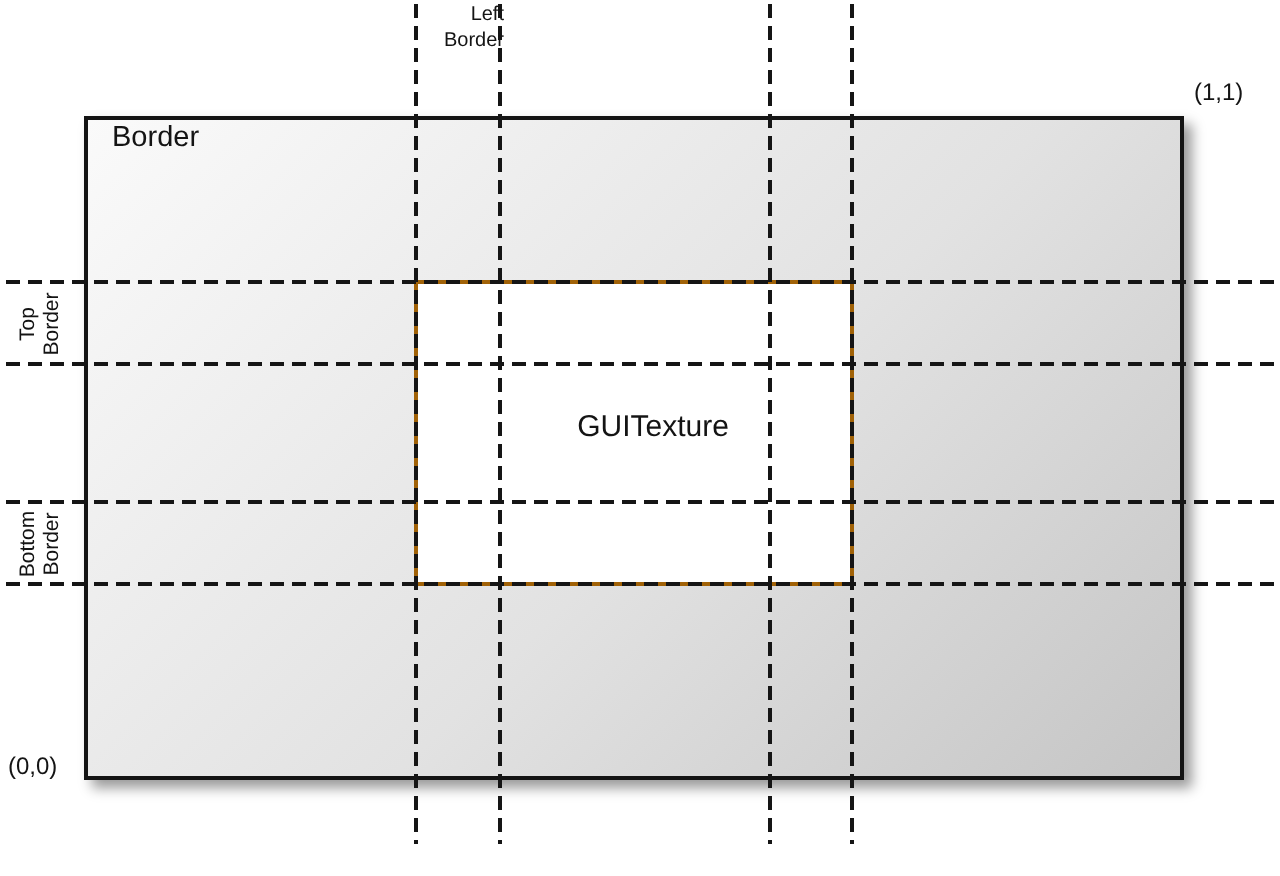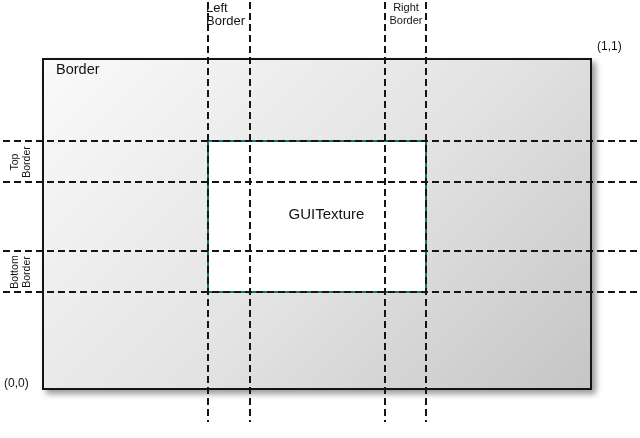--- a/index.html
+++ b/index.html
@@ -24,21 +24,21 @@
     box-shadow: 4px 4px 6px rgba(0,0,0,0.40);
     z-index: 1;
   }
 
   
   .texture-rect {
     position: absolute;
     left: 207px; top: 140px;
     width: 220px; height: 153px;
     box-sizing: border-box;
-    border: 2px solid #0f766e;
+    border: 2px solid #a16207;
     background: #ffffff;
     z-index: 2;
     display: flex;
     align-items: center;
     justify-content: center;
     padding-left: 19px;
   }
 
   
   .vline {
@@ -74,22 +74,22 @@
   }
   .coord {
     font-size: 12px;
   }
   .coord-tr { left: 597px; top: 39px; }
   .coord-bl { left: 4px;  top: 376px; }
 
   .top-border-label {
     left: 206px; top: 1px;
     width: 46px;
-    text-align: left;
-    font-size: 13px;
+    text-align: right;
+    font-size: 10px;
     line-height: 13px;
     background: transparent;
   }
   .right-border-label {
     left: 383px; top: 1px;
     width: 46px;
     text-align: center;
     font-size: 11px;
     line-height: 13px;
   }
@@ -134,21 +134,20 @@
   <div class="hline hl2"></div>
   <div class="hline hl3"></div>
   <div class="hline hl4"></div>
 
   <div class="lbl screen-label">Border</div>
 
   <div class="lbl coord coord-tr">(1,1)</div>
   <div class="lbl coord coord-bl">(0,0)</div>
 
   <div class="lbl top-border-label">Left Border</div>
-  <div class="lbl right-border-label">Right Border</div>
 
   <div class="rot-box rot-top">
     <span>Top Border</span>
   </div>
   <div class="rot-box rot-bottom">
     <span>Bottom Border</span>
   </div>
 
 </div>
 

